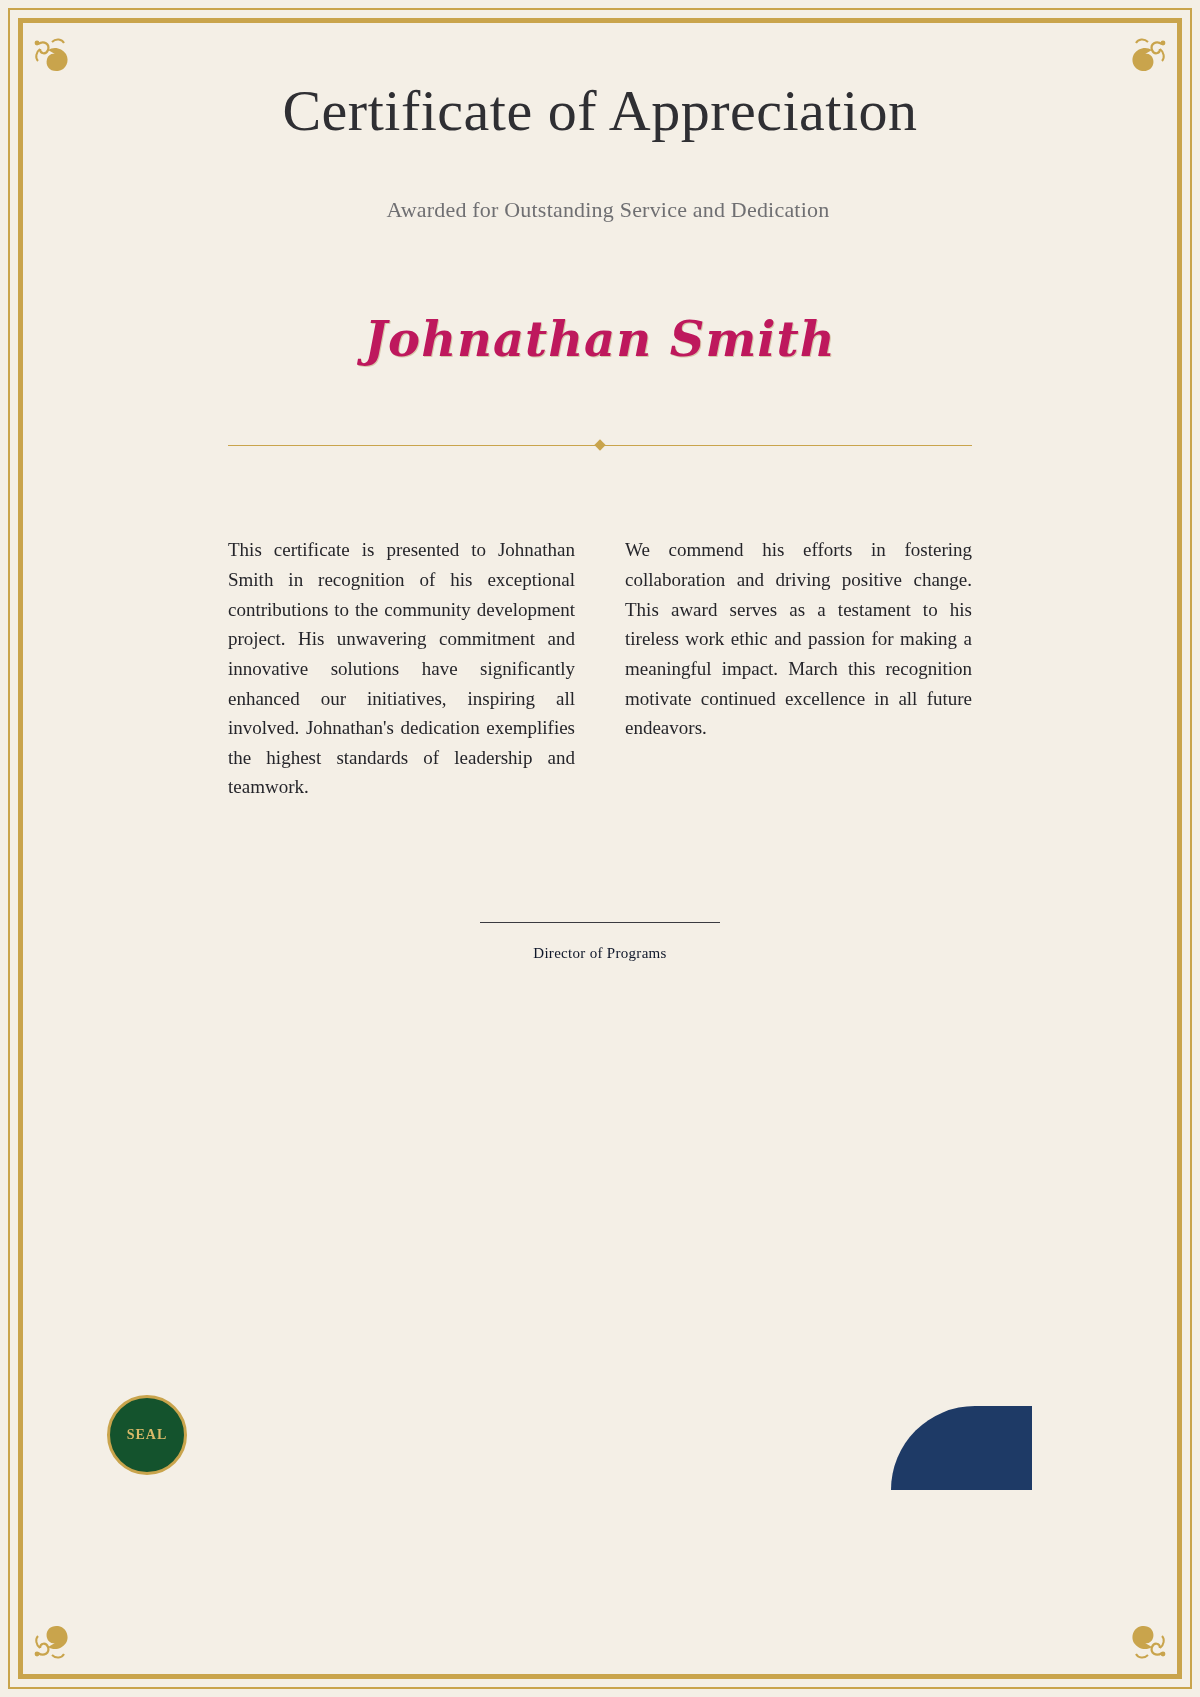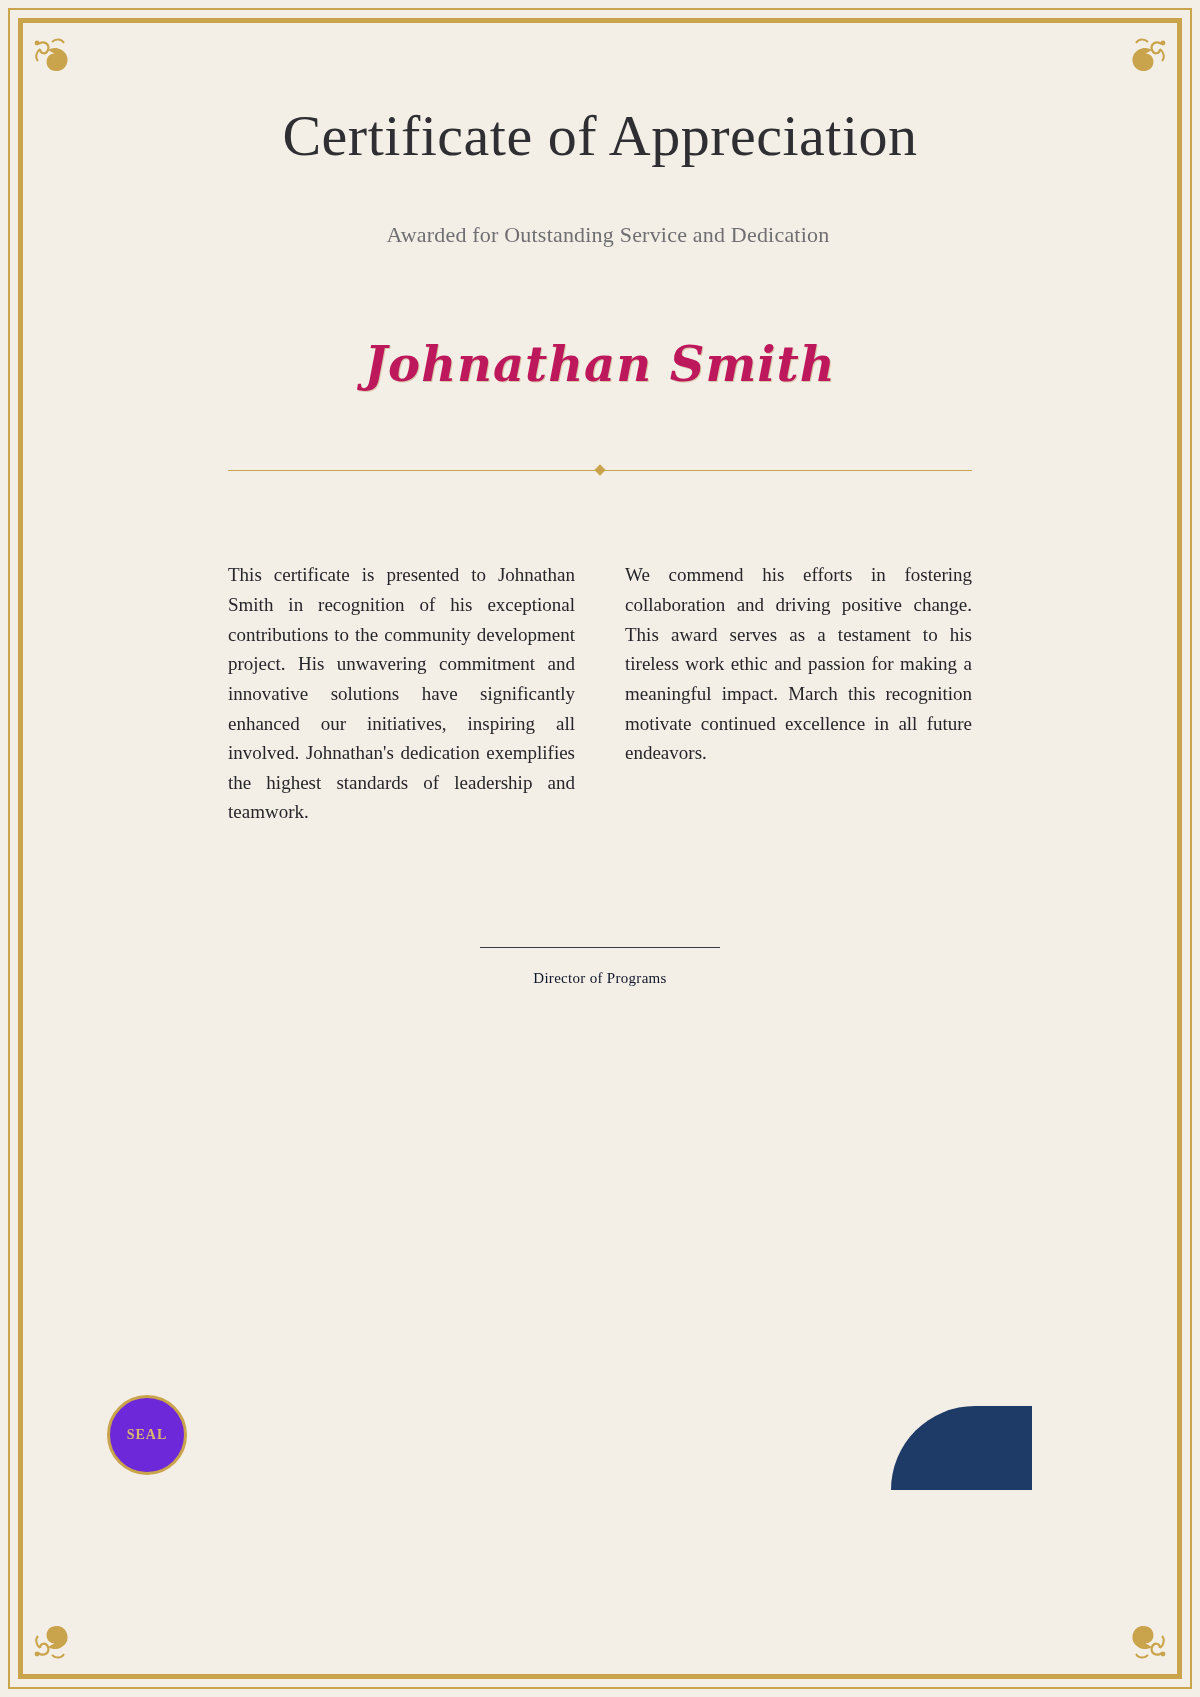--- a/index.html
+++ b/index.html
@@ -66,21 +66,21 @@
     width: 1200px;
   }
 
   .title {
     text-align: center;
     font-family: "Liberation Serif", serif;
     font-size: 58px;
     font-weight: 400;
     color: #2f2f33;
     letter-spacing: 0.5px;
-    margin-top: 102px;
+    margin-top: 77px;
     line-height: 1.18;
   }
 
   .subtitle {
     text-align: center;
     font-family: "Liberation Serif", serif;
     font-size: 22px;
     color: #6f6f72;
     margin-top: 52px;
     letter-spacing: 0.2px;
@@ -169,21 +169,21 @@
   }
 
   
   .seal {
     position: absolute;
     left: 107px;
     bottom: 222px;
     width: 80px;
     height: 80px;
     border-radius: 50%;
-    background: #6d28d9;
+    background: #14532d;
     border: 3px solid #c9a44c;
     box-sizing: border-box;
     display: flex;
     align-items: center;
     justify-content: center;
   }
   .seal-text {
     font-family: "Liberation Serif", serif;
     font-size: 14px;
     font-weight: 700;

